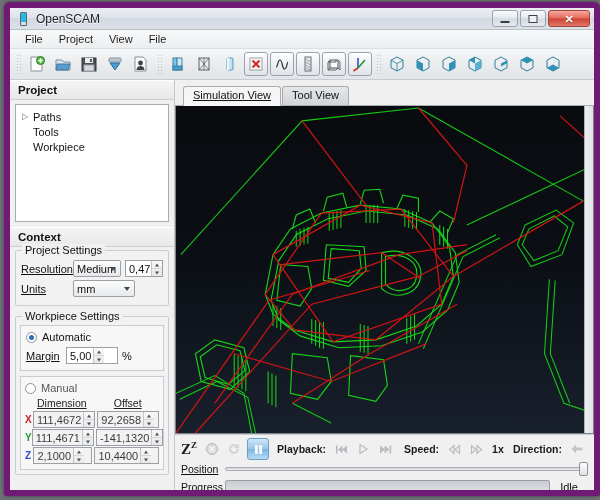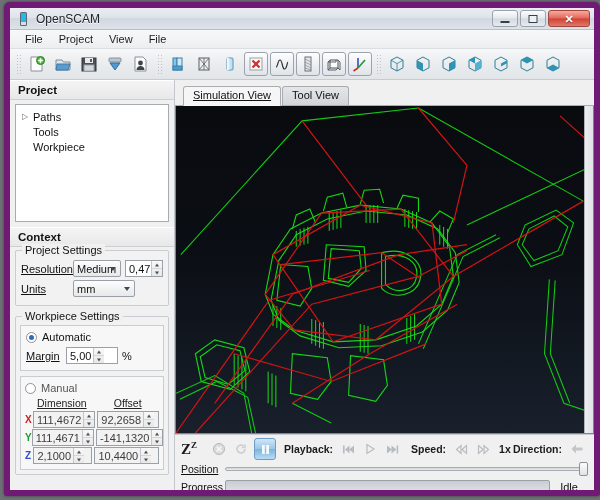--- a/index.html
+++ b/index.html
@@ -601,21 +601,21 @@
             <path d="M130 15 L196 100"></path>
             <path d="M120 300 L200 250 L290 200"></path>
             <path d="M396 10 L430 40"></path>
           </g>
         </svg>
         <div class="vscroll"></div>
       </div>
 
       <div class="playbar">
         <div class="pb-row">
-          <div style="font-weight:bold;font-size:15px;color:#1a1a1a;font-family:'Liberation Serif',serif;margin-right:11px">Z<sup style="font-size:9px">Z</sup></div>
+          <div style="font-weight:bold;font-size:15px;color:#1a1a1a;font-family:'Liberation Serif',serif;margin-right:4px">Z<sup style="font-size:9px">Z</sup></div>
 
           <div class="pb-ic">
             <svg width="14" height="14" viewBox="0 0 14 14">
               <circle cx="7" cy="7" r="5.5" fill="#d9dbdd" stroke="#b5b8bb"></circle>
               <path d="M4.6 4.6l4.8 4.8M9.4 4.6l-4.8 4.8" stroke="#f4f5f6" stroke-width="1.6"></path>
             </svg>
           </div>
           <div class="pb-ic">
             <svg width="14" height="14" viewBox="0 0 14 14">
               <path d="M11 7a4 4 0 1 1-1.4-3" fill="none" stroke="#cdd0d3" stroke-width="1.8"></path>

